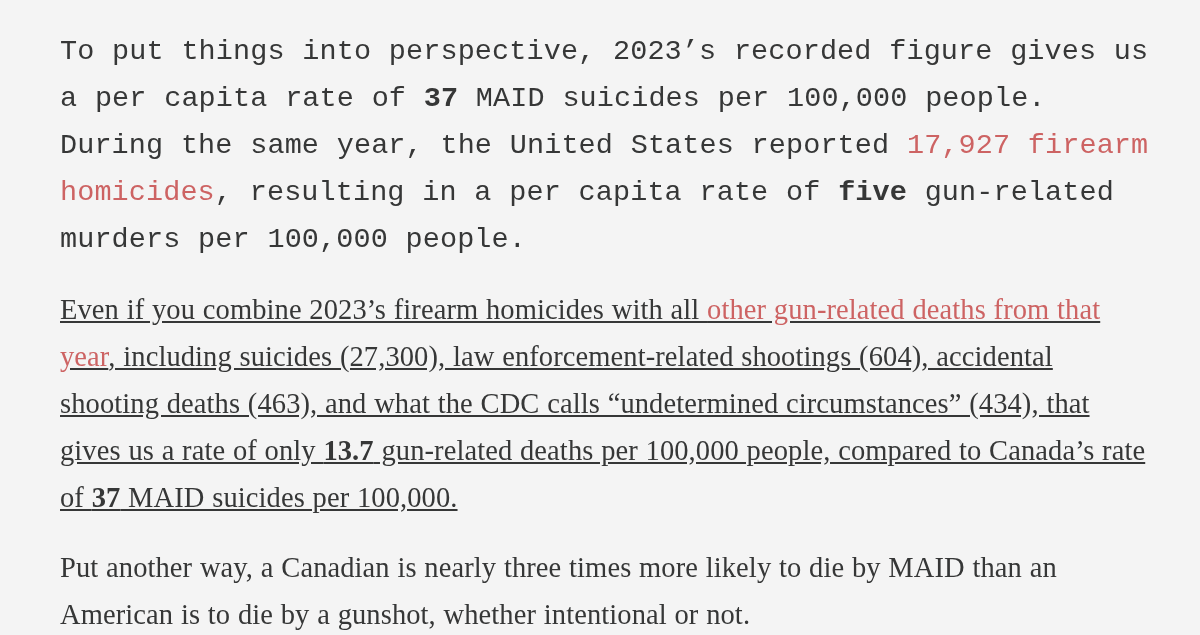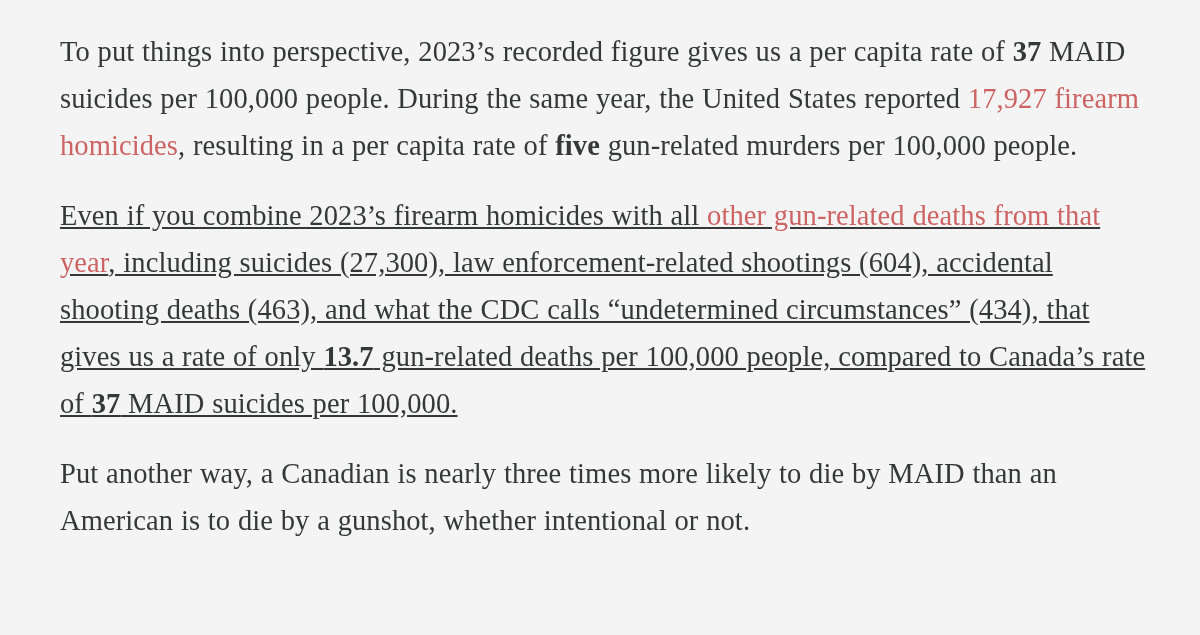--- a/index.html
+++ b/index.html
@@ -21,21 +21,21 @@
       font-family: "Liberation Serif", "DejaVu Serif", serif;
       font-size: 28.5px;
       line-height: 47px;
       color: #363737;
       letter-spacing: 0.1px;
       word-spacing: 0.5px;
     }
     .para {
       margin: 0 0 23px 0;
     }
-    .para.p1 { width: 1090px; }
+    .para.p1 { width: 1090px; font-family: Liberation Mono, monospace; }
     .para.p2 { width: 1090px; text-decoration: underline; }
     .para.p3 { width: 1090px; }
     .link {
       color: #cd6363;
       text-decoration: none;
       cursor: pointer;
     }
     .bold {
       font-weight: bold;
     }

